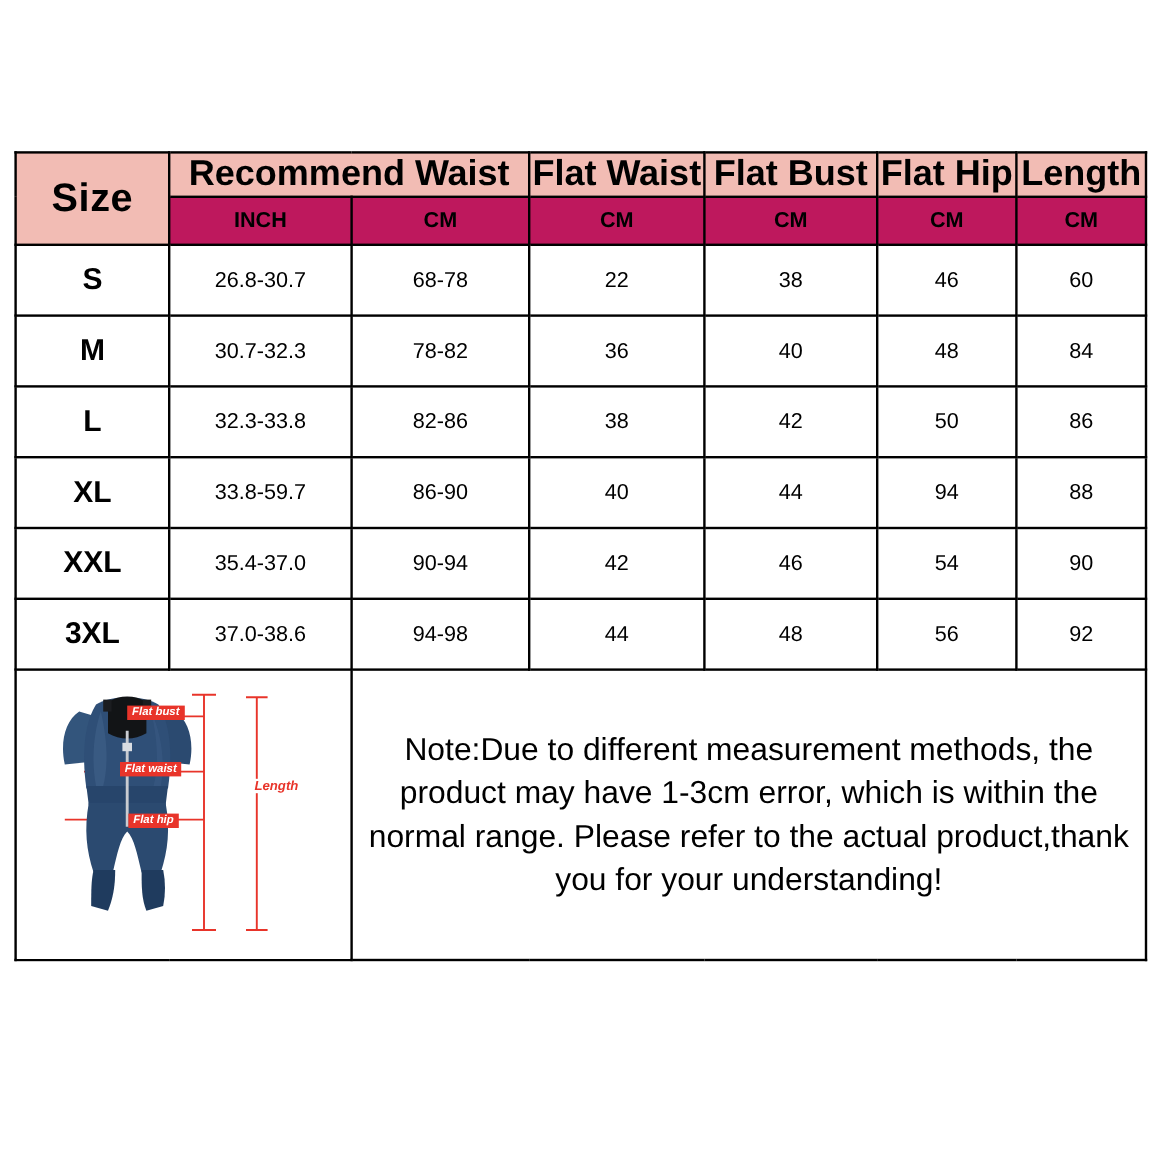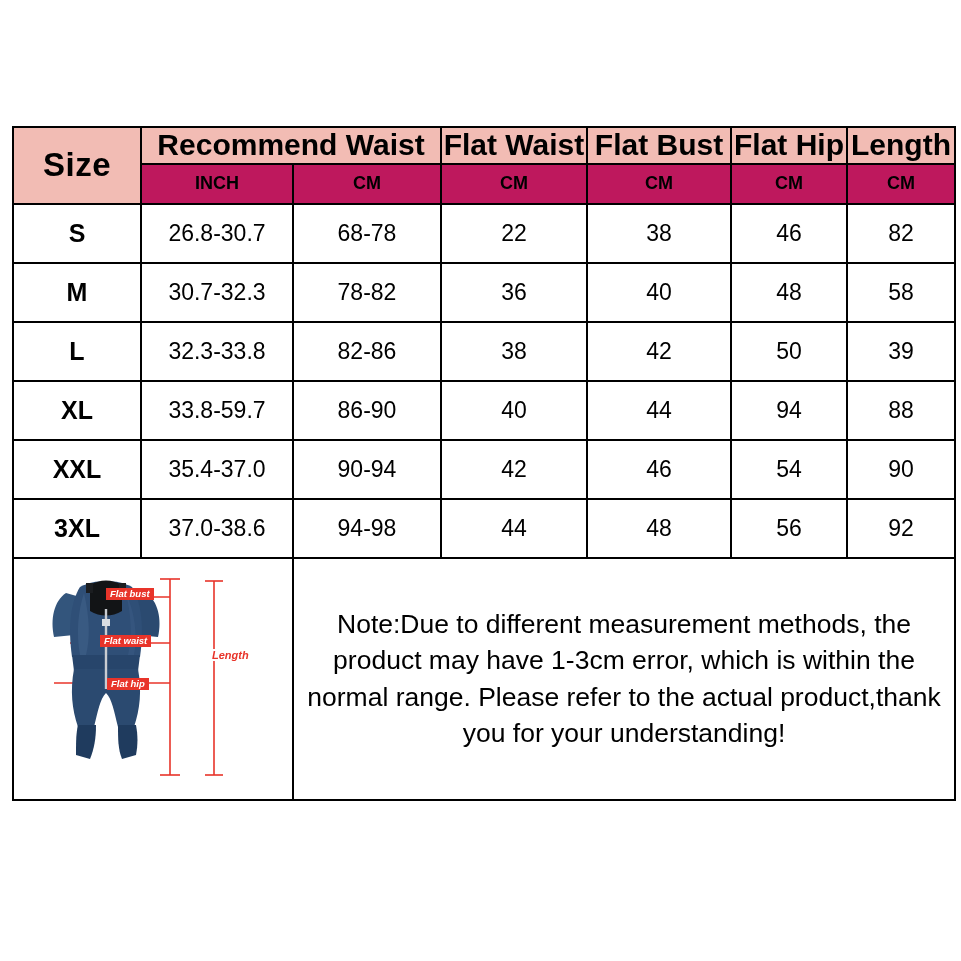--- a/index.html
+++ b/index.html
@@ -57,21 +57,21 @@
     font-size: 18px;
     font-weight: bold;
     height: 38px;
   }
   .row-label {
     font-size: 25px;
     font-weight: bold;
     height: 57px;
   }
   .cell-val {
-    font-size: 23px;
+    font-size: 18px;
     font-weight: normal;
     height: 57px;
   }
   
   col.c-size   { width: 128px; }
   col.c-inch   { width: 152px; }
   col.c-cm     { width: 148px; }
   col.c-fwaist { width: 146px; }
   col.c-fbust  { width: 144px; }
   col.c-fhip   { width: 116px; }
@@ -167,39 +167,39 @@
         </tr>
       </thead>
       <tbody>
         <tr>
           <td class="row-label">S</td>
           <td class="cell-val">26.8-30.7</td>
           <td class="cell-val">68-78</td>
           <td class="cell-val">22</td>
           <td class="cell-val">38</td>
           <td class="cell-val">46</td>
-          <td class="cell-val">82</td>
+          <td class="cell-val">60</td>
         </tr>
         <tr>
           <td class="row-label">M</td>
           <td class="cell-val">30.7-32.3</td>
           <td class="cell-val">78-82</td>
           <td class="cell-val">36</td>
           <td class="cell-val">40</td>
           <td class="cell-val">48</td>
-          <td class="cell-val">58</td>
+          <td class="cell-val">84</td>
         </tr>
         <tr>
           <td class="row-label">L</td>
           <td class="cell-val">32.3-33.8</td>
           <td class="cell-val">82-86</td>
           <td class="cell-val">38</td>
           <td class="cell-val">42</td>
           <td class="cell-val">50</td>
-          <td class="cell-val">39</td>
+          <td class="cell-val">86</td>
         </tr>
         <tr>
           <td class="row-label">XL</td>
           <td class="cell-val">33.8-59.7</td>
           <td class="cell-val">86-90</td>
           <td class="cell-val">40</td>
           <td class="cell-val">44</td>
           <td class="cell-val">94</td>
           <td class="cell-val">88</td>
         </tr>

